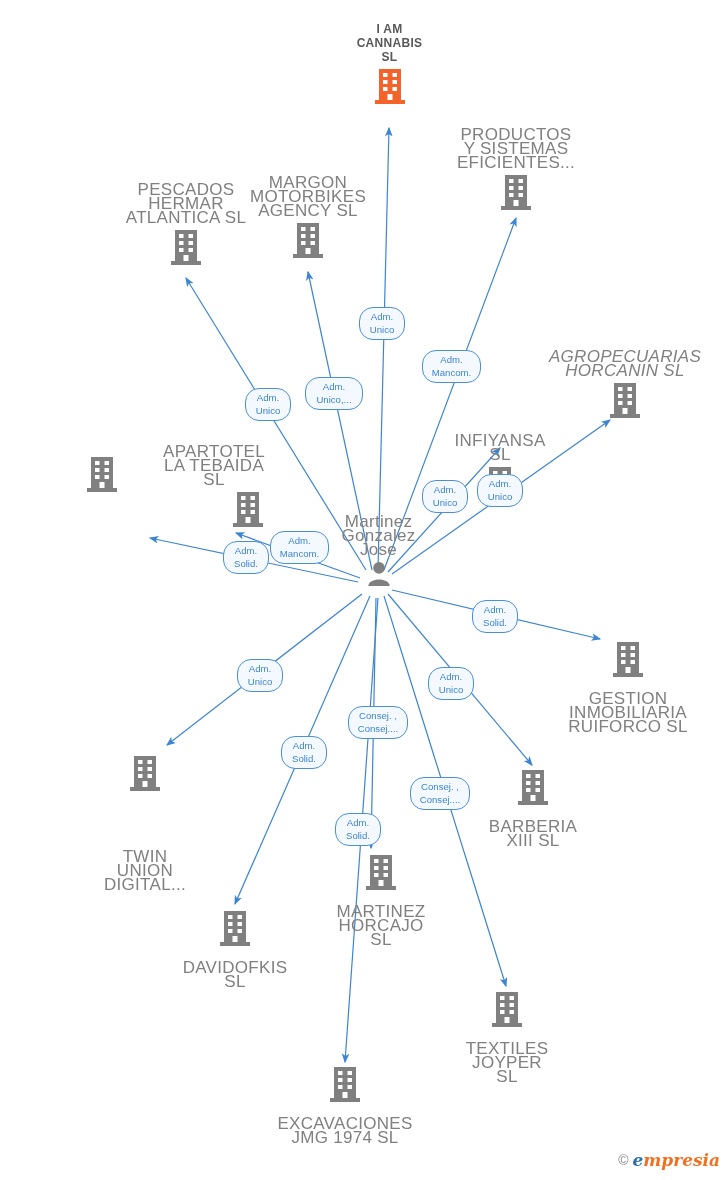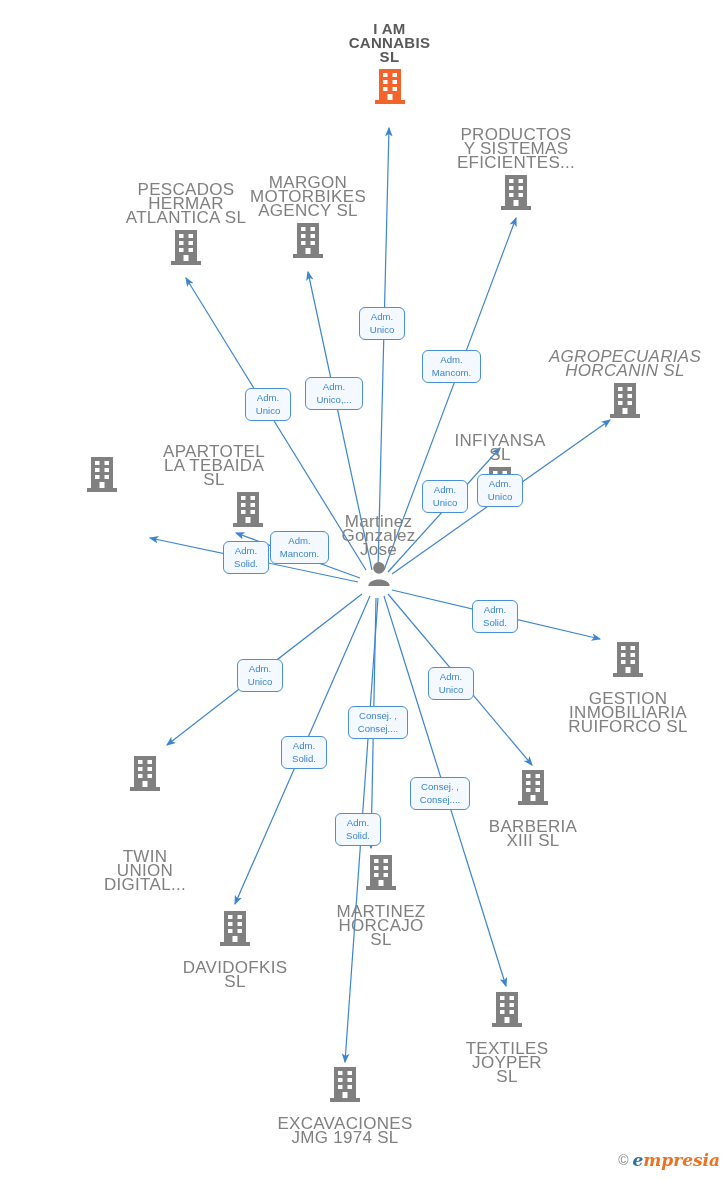--- a/index.html
+++ b/index.html
@@ -20,27 +20,27 @@
     font-size:17px;
     line-height:14px;
     text-align:center;
     letter-spacing:.3px;
     white-space:pre-line;
   }
   .node.below .lbl{margin-top:14px;}
   .node.above .lbl{margin-bottom:3px;}
   .ico{width:34px;height:38px;}
 
-  .root .lbl{color:#595959;font-weight:bold;font-size:15px;}
+  .root .lbl{color:#595959;font-weight:bold;font-size:12px;}
 
   .reltag{
     position:absolute;
     background:#f4f9ff;
     border:1.3px solid #4a90d9;
-    border-radius:6px;
+    border-radius:14px;
     color:#3d85d0;
     font-size:9.6px;
     line-height:12.5px;
     text-align:center;
     padding:3px 6px;
     white-space:pre-line;
     box-sizing:border-box;
   }
 
   #watermark{

